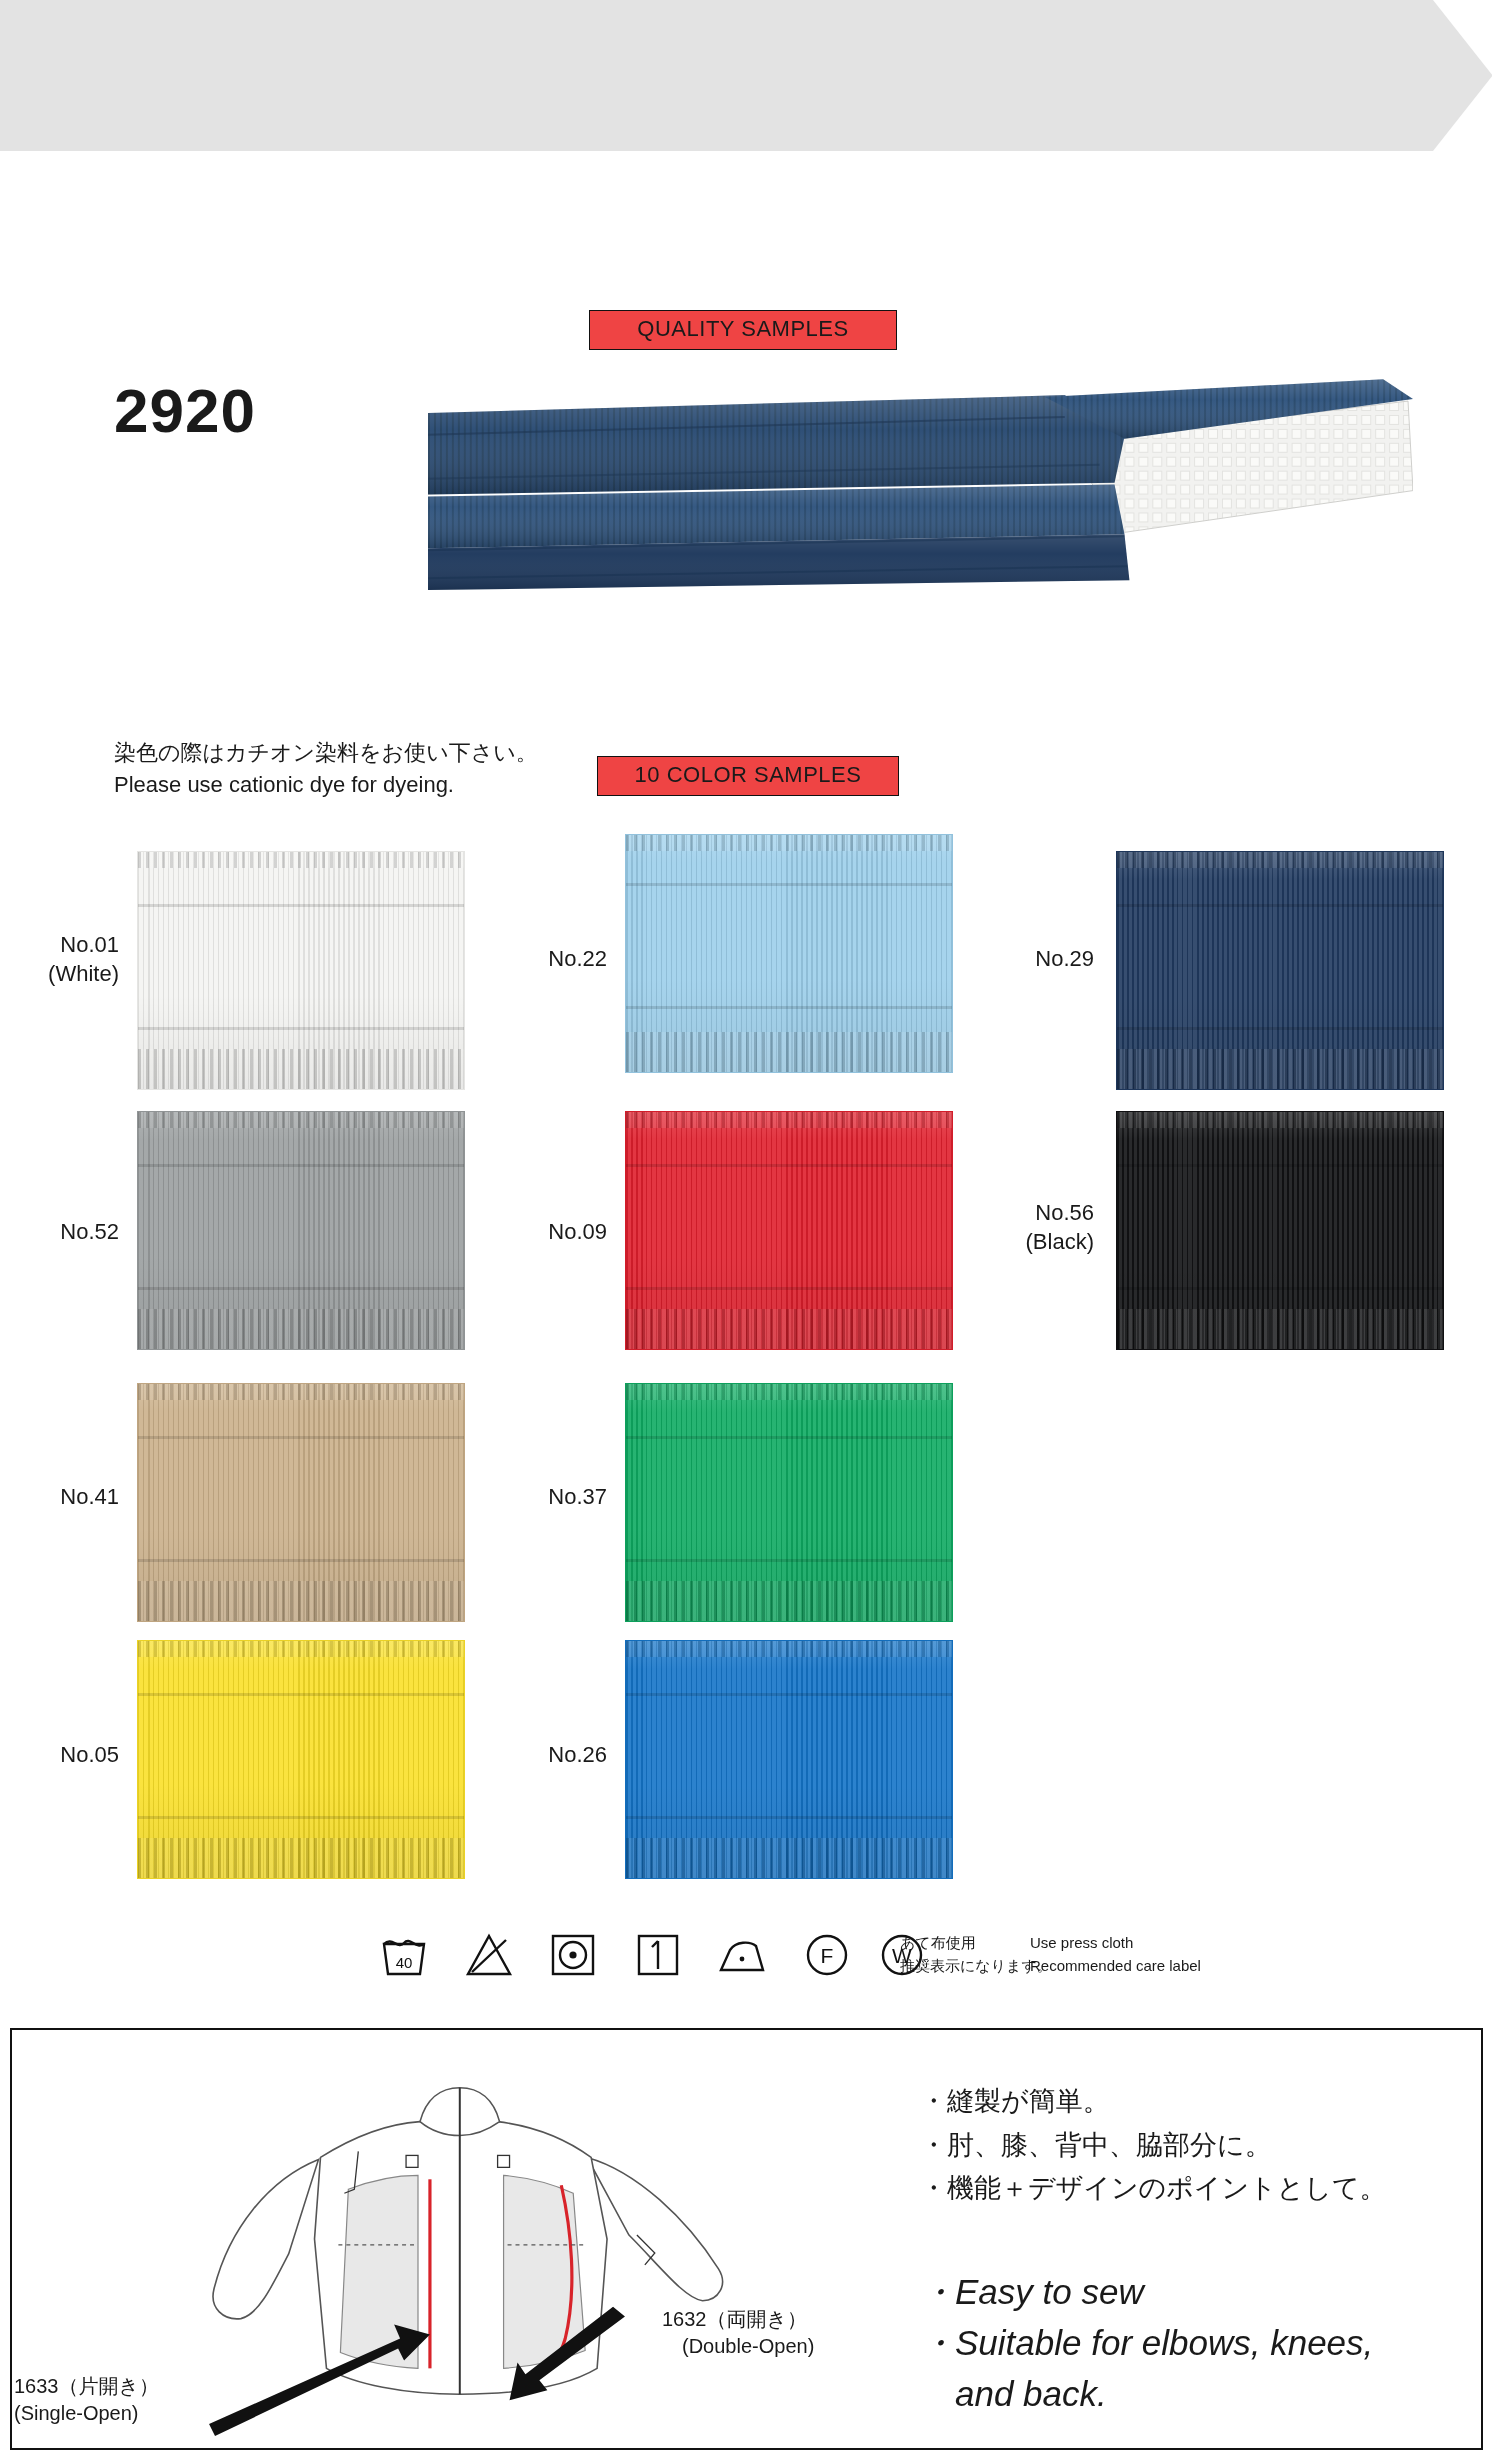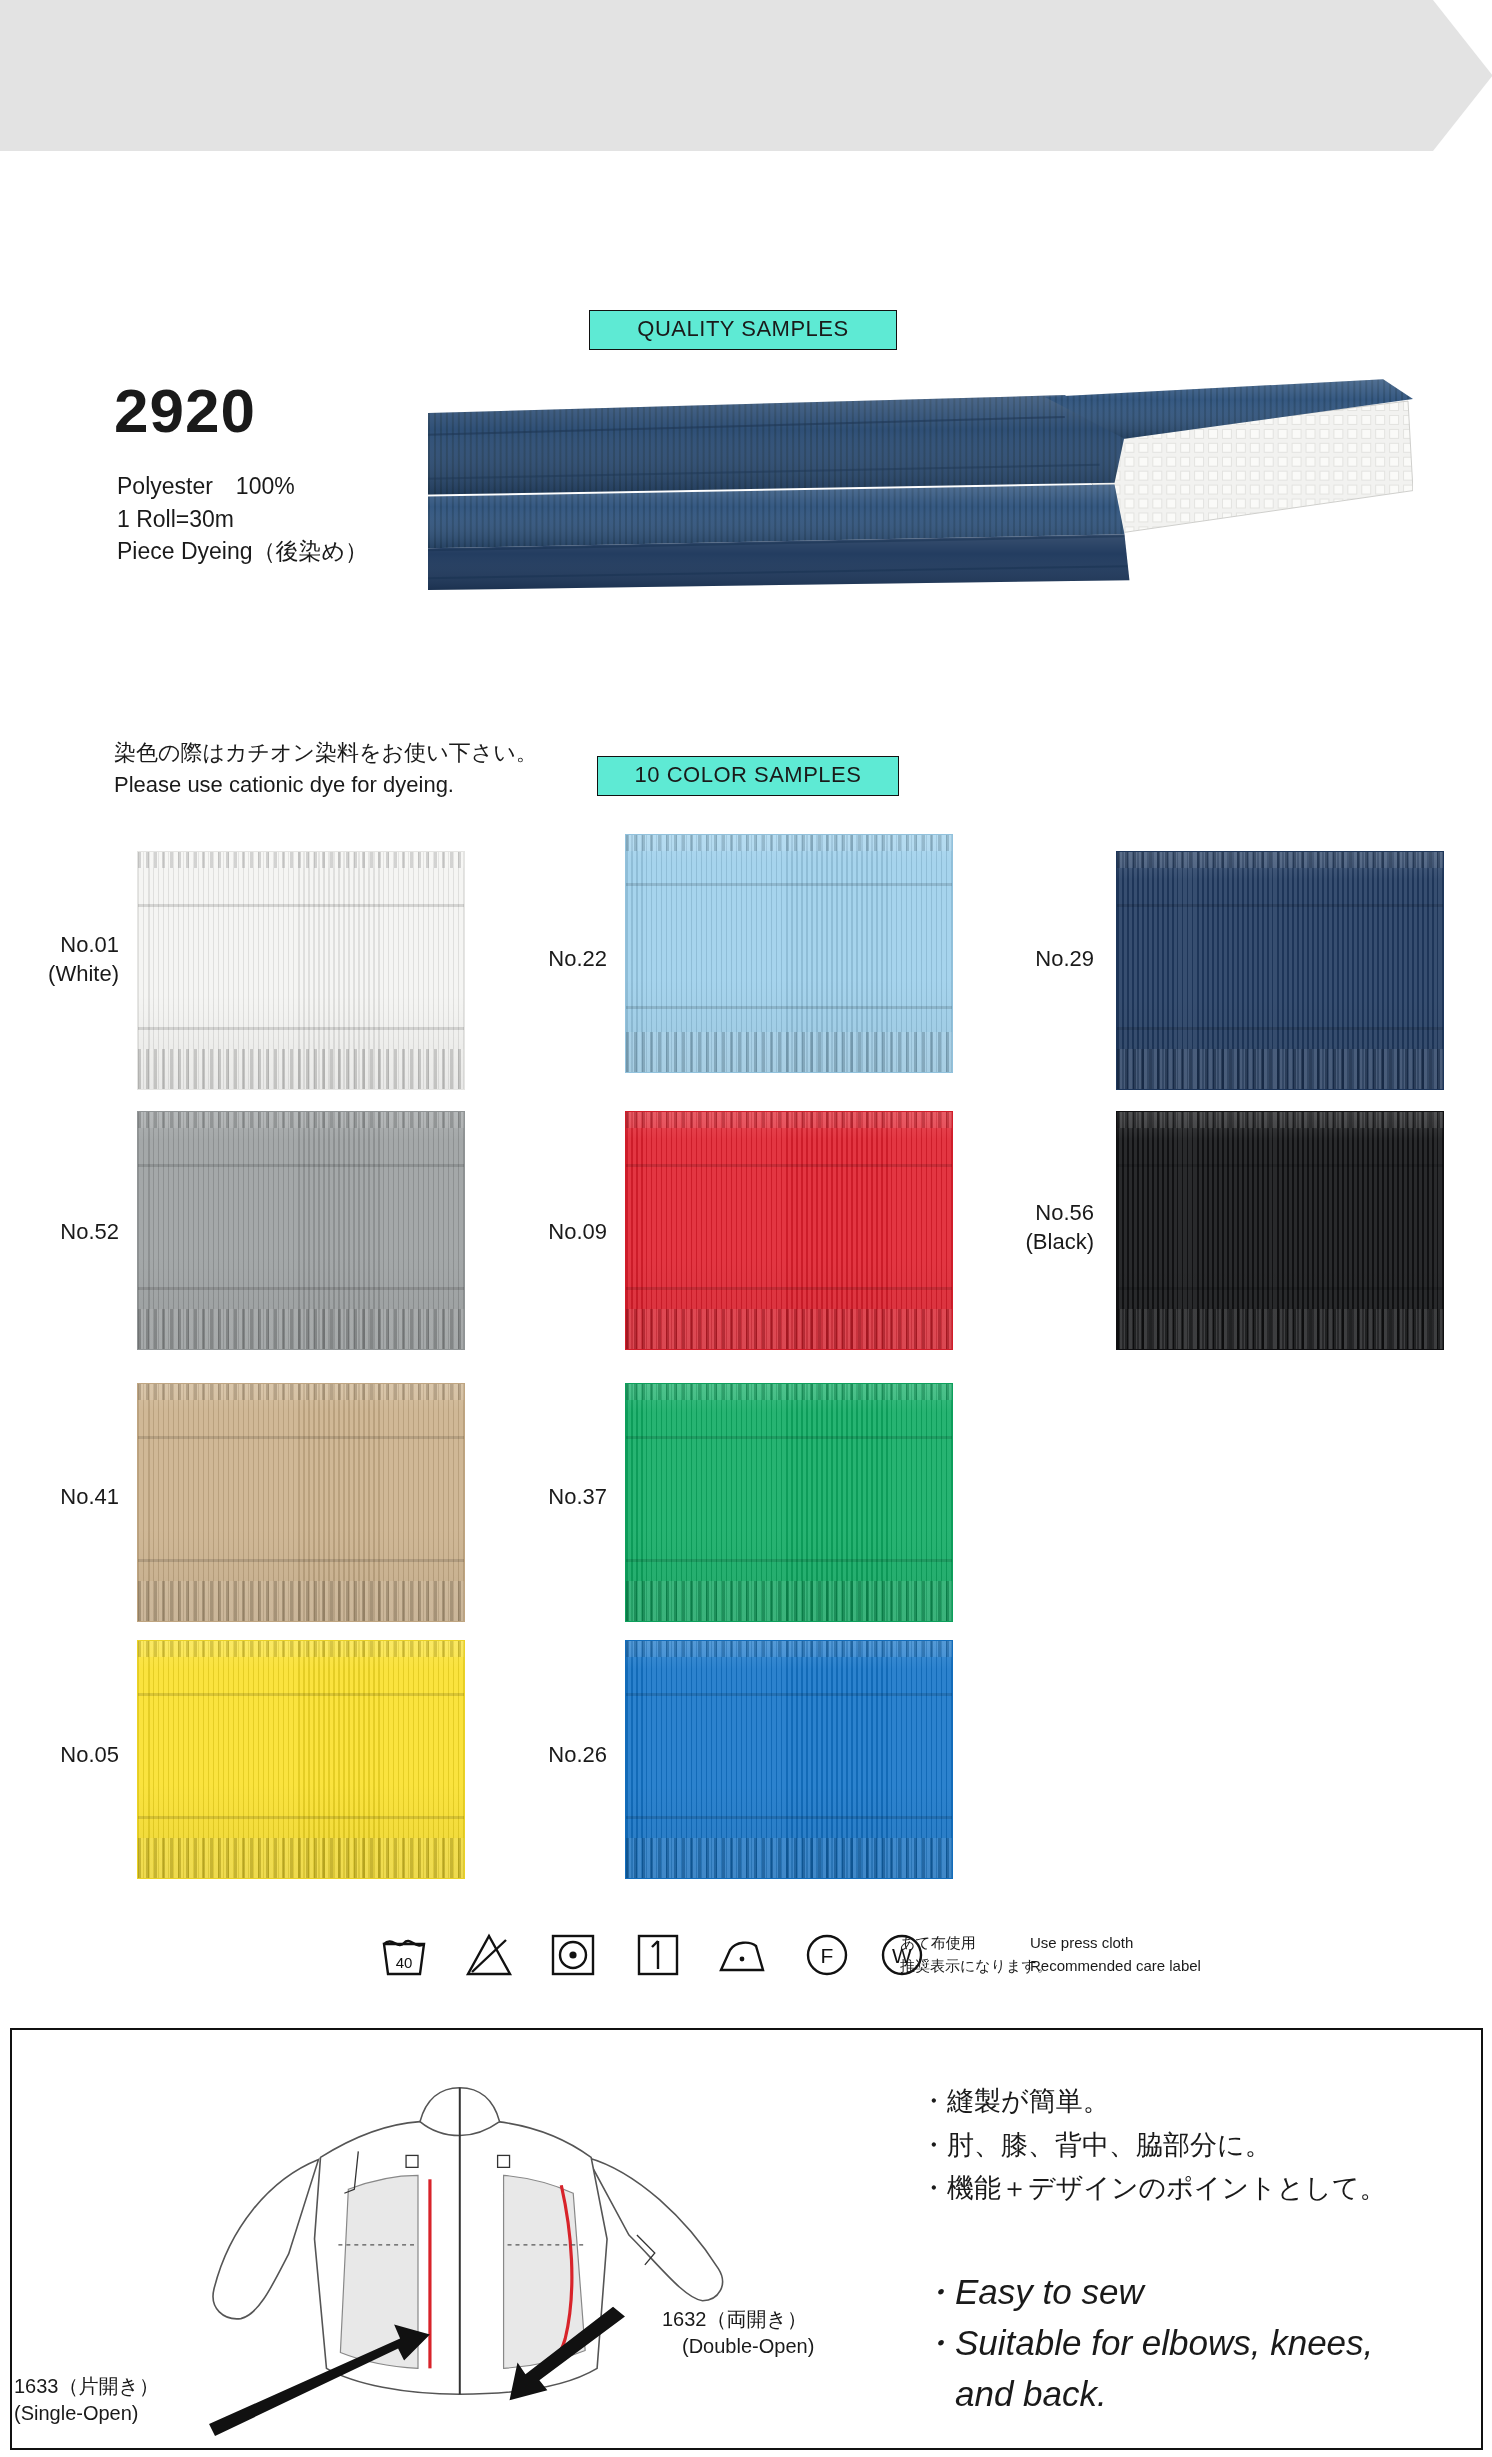--- a/index.html
+++ b/index.html
@@ -51,21 +51,21 @@
     right: 0; bottom: 0;
     width: 0; height: 0;
     border-left: 60px solid transparent;
     border-bottom: 76px solid #ffffff;
   }
 
   
   .boxed-title {
     position: absolute;
     border: 1px solid #111;
-    background: #5eead4;
+    background: #ef4444;
     font-size: 22px;
     letter-spacing: 0.5px;
     text-align: center;
     line-height: 1;
     padding: 7px 14px 9px;
     box-sizing: border-box;
     white-space: nowrap;
   }
   #quality-samples-title {
     left: 589px;
@@ -268,23 +268,20 @@
 
 <div class="page">
 
   <div class="top-banner">
     <div class="notch-wrap"></div>
   </div>
 
   <div class="boxed-title" id="quality-samples-title">QUALITY SAMPLES</div>
 
   <div id="product-code">2920</div>
-  <div id="product-specs">Polyester　100%
-1 Roll=30m
-Piece Dyeing（後染め）</div>
 
   <div id="main-sample-photo">
     <svg width="985" height="269" viewBox="0 0 990 270" xmlns="http://www.w3.org/2000/svg">
       <defs>
         <pattern id="ribA" width="6" height="6" patternUnits="userSpaceOnUse">
           <rect width="6" height="6" fill="#2b4c74"></rect>
           <rect width="2" height="6" fill="#24415f"></rect>
         </pattern>
         <pattern id="ribB" width="6" height="6" patternUnits="userSpaceOnUse">
           <rect width="6" height="6" fill="#31557f"></rect>

